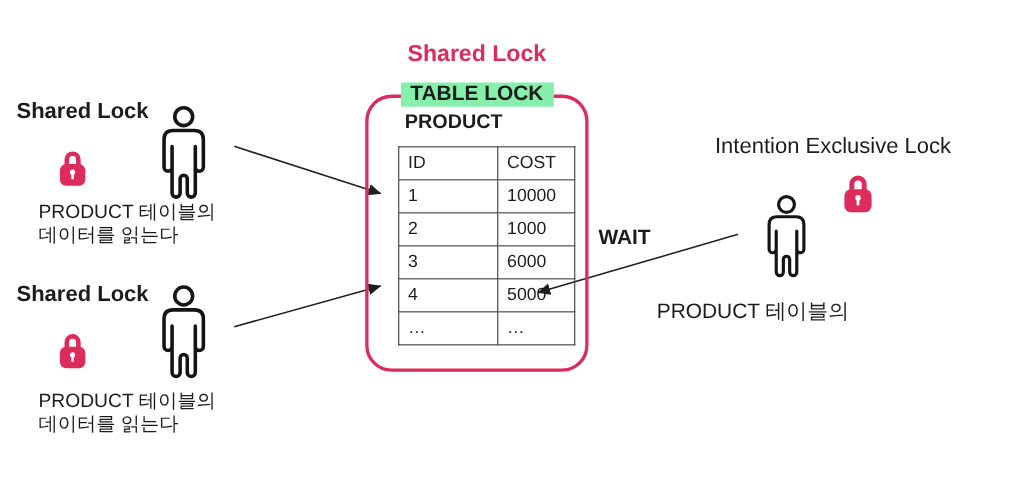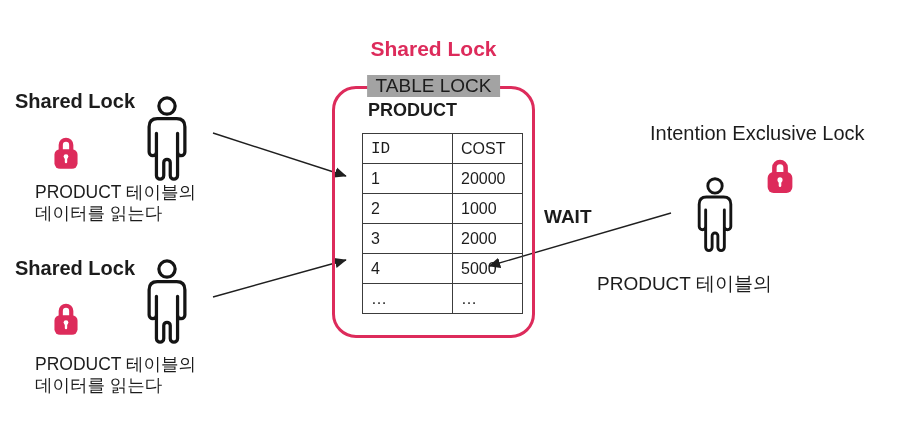--- a/index.html
+++ b/index.html
@@ -41,44 +41,44 @@
 
   
   .lockbox{
     left:332px;top:86px;width:203px;height:252px;
     border:3px solid var(--accent);
     border-radius:24px;
   }
   .lockbox-legend{
     position:absolute;top:-14px;left:50%;
     transform:translateX(-50%);
-    background:#a3a3a3;
+    background:#86efac;
     padding:0 9px;
-    font-size:19px;font-weight:normal;
+    font-size:19px;font-weight:bold;
     white-space:nowrap;
     color:var(--ink);
   }
   .table-name{
     position:absolute;left:33px;top:11px;
     font-size:18px;font-weight:bold;
   }
   table.ptable{
     position:absolute;left:27px;top:44px;
     border-collapse:collapse;
     font-size:16px;
   }
   table.ptable th,table.ptable td{
     border:1.5px solid var(--tableBorder);
     font-weight:normal;
     text-align:left;
     padding:0 0 0 8px;
     height:30px;
     vertical-align:middle;
   }
-  table.ptable .col-id{width:90px;font-family:Liberation Mono, monospace;}
+  table.ptable .col-id{width:90px;}
   table.ptable .col-cost{width:70px;}
 
   
   .actor-label{
     font-size:20px;font-weight:bold;white-space:nowrap;
   }
   .desc{
     font-size:17.5px;line-height:21px;white-space:nowrap;
   }
   .desc-right{
@@ -121,29 +121,29 @@
     <table class="ptable">
       <thead>
         <tr>
           <th class="col-id">ID</th>
           <th class="col-cost">COST</th>
         </tr>
       </thead>
       <tbody>
         <tr>
           <td>1</td>
-          <td>20000</td>
+          <td>10000</td>
         </tr>
         <tr>
           <td>2</td>
           <td>1000</td>
         </tr>
         <tr>
           <td>3</td>
-          <td>2000</td>
+          <td>6000</td>
         </tr>
         <tr>
           <td>4</td>
           <td>5000</td>
         </tr>
         <tr>
           <td>…</td>
           <td>…</td>
         </tr>
       </tbody>

